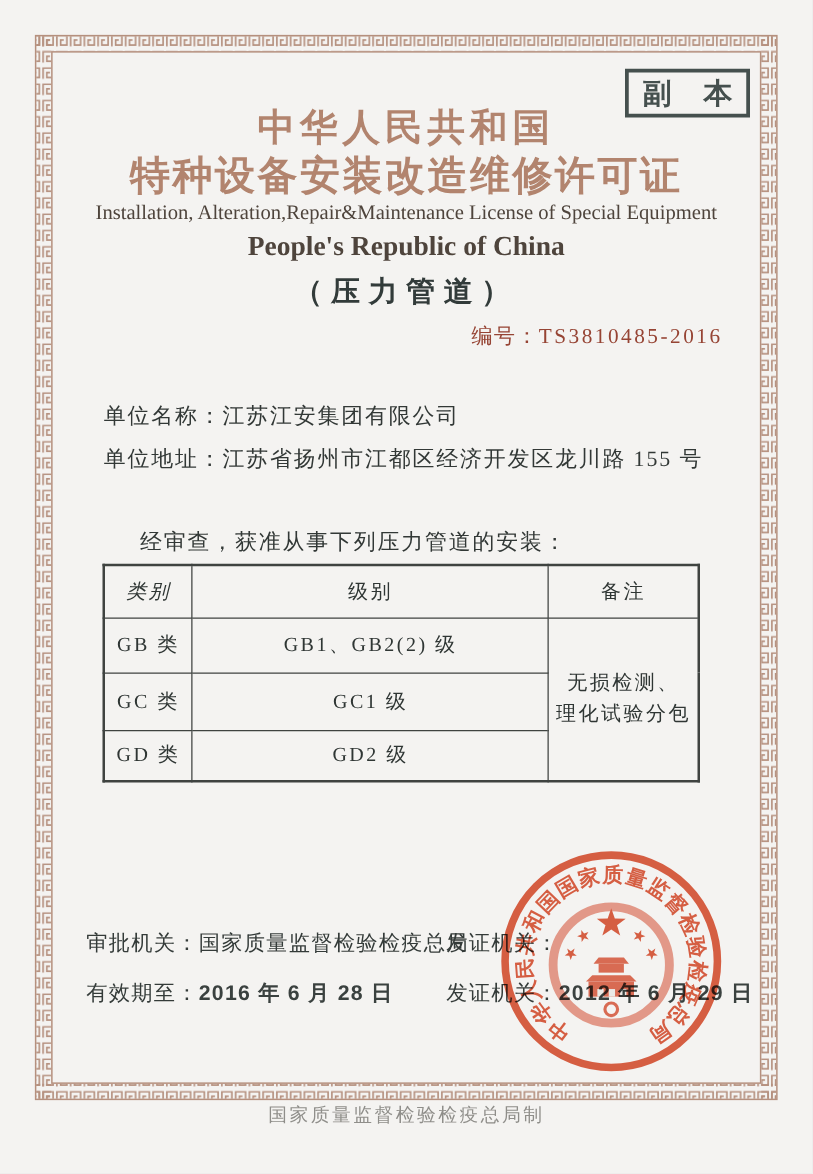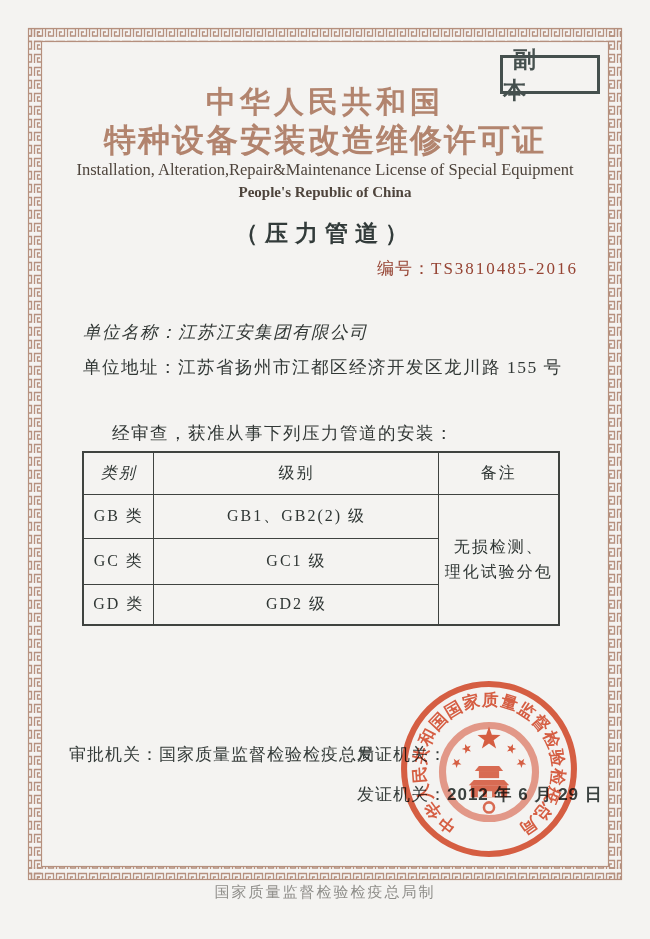--- a/index.html
+++ b/index.html
@@ -3,39 +3,39 @@
 <meta charset="utf-8">
 <style>
   html,body{margin:0;padding:0;background:#e9e8e6;}
   .page{position:relative;width:650px;height:939px;margin:0 auto;background:#f4f3f1;
         font-family:"Liberation Serif","DejaVu Serif",serif;color:#343b39;overflow:hidden;}
   .abs{position:absolute;}
   
   .frame-svg{left:0;top:0;width:650px;height:939px;pointer-events:none;}
   .badge{left:500px;top:55px;width:94px;height:33px;border:3px solid #45504e;
          display:flex;align-items:center;justify-content:center;
-         font-family:Liberation Mono, monospace;font-weight:bold;
+         font-family:Liberation Serif, serif;font-weight:bold;
          font-size:23px;letter-spacing:10px;color:#45504e;text-indent:10px;}
   .title-cn1{left:0;top:82px;width:650px;text-align:center;
          font-family:"Liberation Sans","DejaVu Sans",sans-serif;font-weight:bold;
          font-size:30px;letter-spacing:4px;color:#b2846e;}
   .title-cn2{left:0;top:119px;width:650px;text-align:center;
          font-family:"Liberation Sans","DejaVu Sans",sans-serif;font-weight:bold;
          font-size:32px;letter-spacing:2px;color:#b2846e;}
   .title-en1{left:0;top:160px;width:650px;text-align:center;font-weight:normal;
          font-size:16.5px;color:#4e443c;}
   .title-en2{left:0;top:184px;width:650px;text-align:center;font-weight:bold;
-         font-size:15px;color:#4e443c;}
+         font-size:22px;color:#4e443c;}
   .scope{left:0;top:218px;width:650px;text-align:center;font-size:23px;
          letter-spacing:7px;color:#323b3a;font-weight:bold;}
   .license-line{left:0;top:257px;width:578px;text-align:right;font-size:17px;
          color:#964434;letter-spacing:1px;}
   .license-no{font-family:"Liberation Serif","DejaVu Serif",serif;letter-spacing:2px;}
   .info-line{font-size:17.5px;letter-spacing:1.5px;color:#323836;}
-  .name-line{left:83px;top:320px;font-style:italic;}
+  .name-line{left:83px;top:320px;}
   .addr-line{left:83px;top:355px;}
   .statement{left:112px;top:421px;font-size:17.5px;letter-spacing:1.5px;color:#323836;}
   .lic-table{left:82px;top:451px;width:478px;border-collapse:collapse;
          border:2.5px solid #3f4340;font-size:16px;color:#2f3634;}
   .lic-table td,.lic-table th{border:1.2px solid #3f4340;text-align:center;
          font-weight:normal;letter-spacing:2px;padding:0;}
   .col-cat{width:68px;font-style:italic;} .col-lvl{width:278px;} .col-rmk{width:116px;margin-top:11px;}
   .row-head{height:42px;} .row-1{height:44px;padding-left:16px;} .row-2{height:46px;} .row-3{height:41px;}
   .remark-cell{text-align:left;padding-left:10px;letter-spacing:1px;line-height:1.6;}
   .footer-line{font-size:17px;letter-spacing:1px;color:#343b39;white-space:nowrap;}
@@ -114,20 +114,23 @@
     </tr>
   </tbody>
     </table>
 
   <div class="abs footer-line fl-appr">
     <span>审批机关：</span><span>国家质量监督检验检疫总局</span>
   </div>
   <div class="abs footer-line fl-issuer">
     <span>发证机关：</span>
   </div>
+  <div class="abs footer-line fl-valid">
+    <span>有效期至：</span><span class="date-val">2016 年 6 月 28 日</span>
+  </div>
   <div class="abs footer-line fl-issue-date">
     <span>发证机关：</span><span class="date-val">2012 年 6 月 29 日</span>
   </div>
 
   <svg class="abs seal-svg" viewBox="0 0 180 180" xmlns="http://www.w3.org/2000/svg">
     <defs>
       <path id="sealArc" d="M58.5 144.6 A63 63 0 1 1 121.5 144.6" fill="none"></path>
       <path id="star" d="M0,-10 L2.35,-3.24 L9.51,-3.09 L3.80,1.24 L5.88,8.09 L0,4 L-5.88,8.09 L-3.80,1.24 L-9.51,-3.09 L-2.35,-3.24 Z"></path>
     </defs>
     <circle cx="90" cy="90" r="84" fill="none" stroke="#dd5436" stroke-width="6"></circle>

